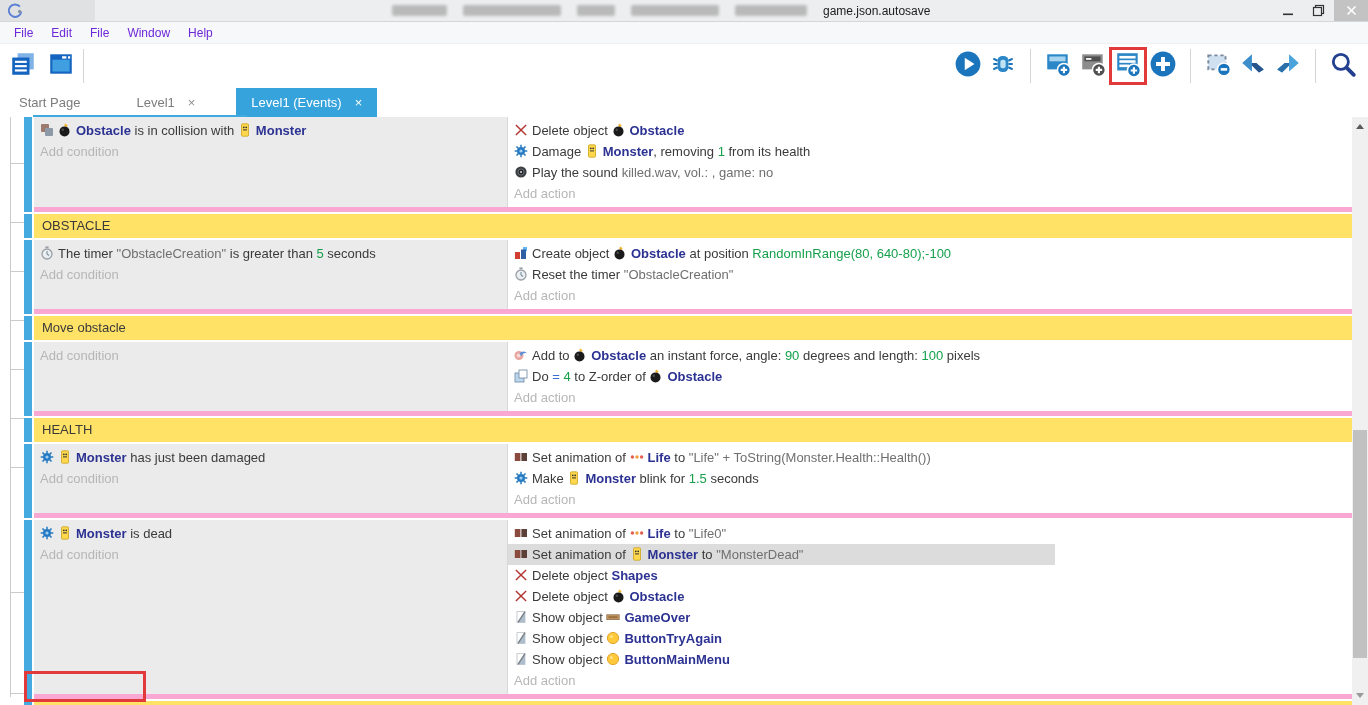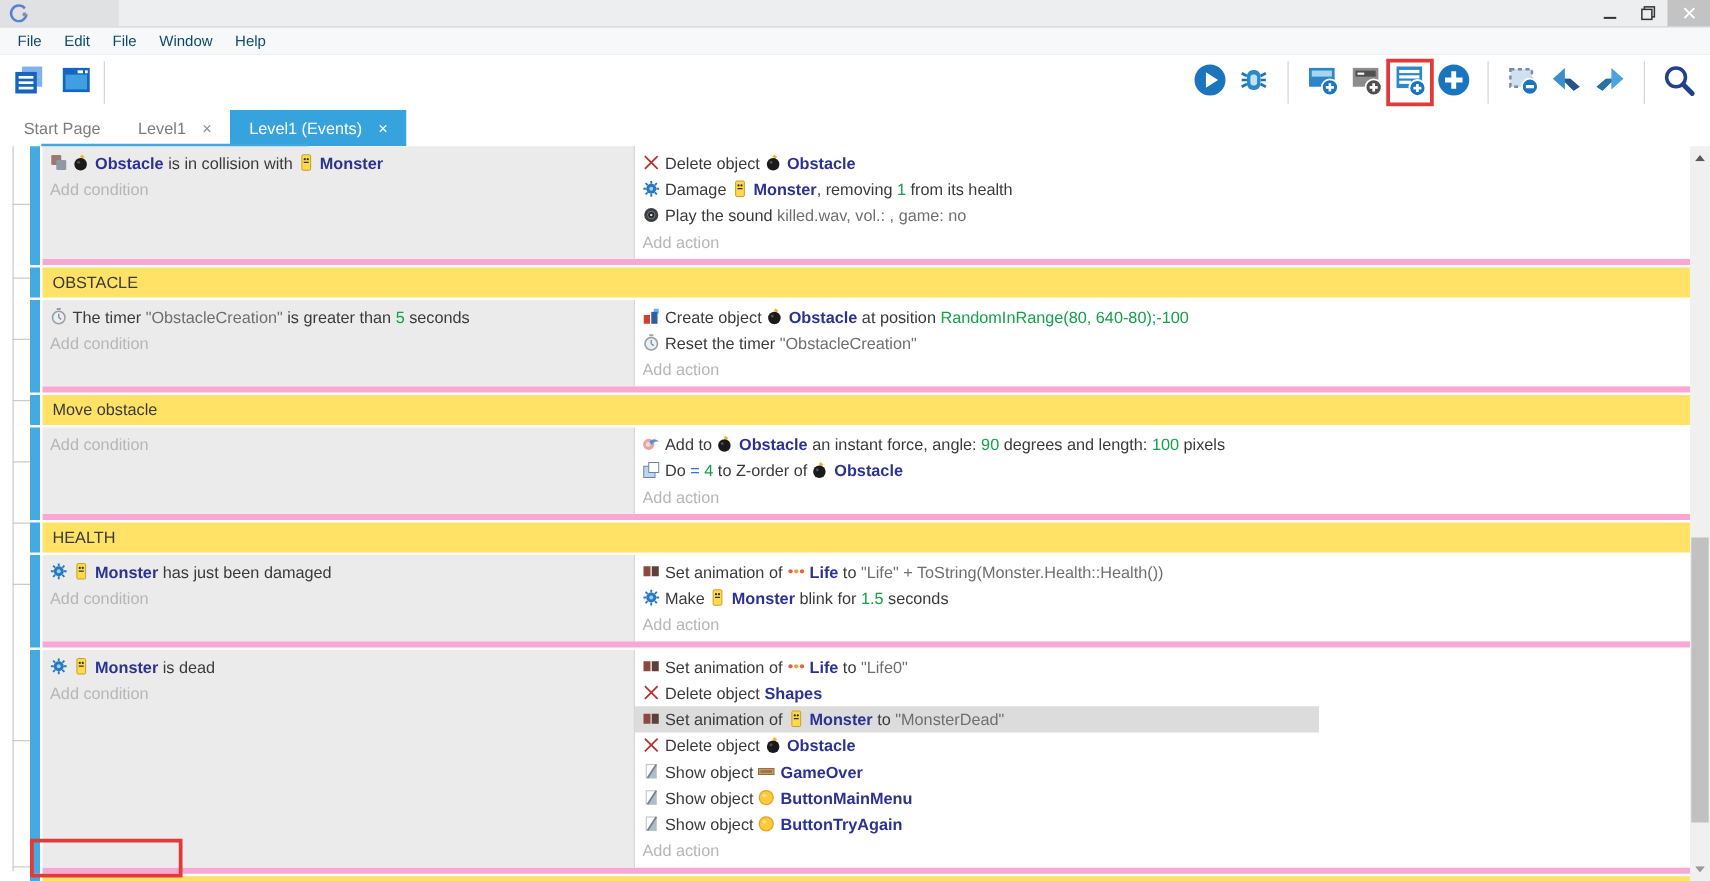--- a/index.html
+++ b/index.html
@@ -14,31 +14,31 @@
   .titlebar .left-block { position:absolute; left:0; top:0; width:95px; height:21px; background:#dfe1e3; }
   .logo { position:relative; margin-left:7px; width:16px; height:16px; }
   .title-center { position:absolute; left:392px; top:0; height:21px; display:flex; align-items:center; gap:16px; }
   .redact { background:#b9b9b9; height:11px; border-radius:2px; filter:blur(1.6px); }
   .window-title { font-size:12px; color:#1b1b1b; }
   .win-controls { position:absolute; right:0; top:0; height:21px; display:flex; }
   .win-btn { width:31px; height:21px; display:flex; align-items:center; justify-content:center; }
   .win-btn.close { width:34px; background:#c3c3c3; }
   
   .menubar { height:22px; background:#f7f8f9; display:flex; align-items:center; padding-left:5px; border-bottom:1px solid #f0f0f0; }
-  .menu-item { padding:0 9px; font-size:12px; color:#0c4a6e; cursor:default; }
+  .menu-item { padding:0 9px; font-size:12px; color:#6d28d9; cursor:default; }
   
   .toolbar { height:44px; display:flex; align-items:center; padding:0 8px; background:#ffffff; }
   .tb-left { display:flex; align-items:center; gap:8px; }
   .tb-right { margin-left:auto; display:flex; align-items:center; gap:5px; padding-right:2px; }
   .tb-icon { width:30px; height:30px; display:flex; align-items:center; justify-content:center; }
   .tb-icon svg { width:28px; height:28px; }
   .tb-icon.highlighted { outline:3px solid #e23a3a; outline-offset:1px; }
   .tb-sep { width:1px; height:34px; background:#d5d5d5; margin:0 7px; }
   
-  .tabbar { height:29px; display:flex; padding-left:4px; background:#ffffff; }
+  .tabbar { height:29px; display:flex; padding-left:4px; background:#ffffff;gap:26px; }
   .tab { display:flex; align-items:center; padding:0 15px; gap:13px; font-size:13px; color:#7c7c7c; cursor:default; }
   .tab .x { font-size:13px; color:#8f8f8f; }
   .tab.active { background:#36a3dc; color:#ffffff;align-items:center; }
   .tab.active .x { color:#ffffff; }
   
   .sheet-wrap { position:relative; height:588px; background:#ffffff; }
   .gutter-line { position:absolute; left:10px; top:0; bottom:8px; width:1px; background:#cbcbcb; }
   .tick { position:absolute; left:10px; width:14px; height:1px; background:#cbcbcb; }
   .sheet { position:absolute; left:24px; right:16px; top:0; }
   .row { display:flex; margin-bottom:2px; }
@@ -72,20 +72,28 @@
 <body>
 
 <div class="titlebar">
   <div class="left-block"></div>
   <span class="logo">
     <svg viewBox="0 0 18 18">
         <path d="M14.5 4.2A7 7 0 1 0 16 9.6" fill="none" stroke="#5b7fd4" stroke-width="2.2"></path>
         <circle cx="14.2" cy="9.6" r="1.9" fill="#8a93a5"></circle>
       </svg>
   </span>
+  <div class="title-center">
+    <span class="redact" style="width:55px"></span>
+    <span class="redact" style="width:98px"></span>
+    <span class="redact" style="width:38px"></span>
+    <span class="redact" style="width:88px"></span>
+    <span class="redact" style="width:72px"></span>
+    <span class="window-title">game.json.autosave</span>
+  </div>
   <div class="win-controls">
     <span class="win-btn">
       <svg width="12" height="12" viewBox="0 0 12 12">
           <rect x="1" y="8.5" width="10" height="1.6" fill="#333"></rect>
         </svg>
     </span>
     <span class="win-btn">
       <svg width="13" height="13" viewBox="0 0 13 13">
           <rect x="3.5" y="1.5" width="8" height="8" fill="none" stroke="#333" stroke-width="1.2"></rect>
           <rect x="1.5" y="3.5" width="8" height="8" fill="#eceef0" stroke="#333" stroke-width="1.2"></rect>
@@ -407,63 +415,63 @@
           </div>
           <div class="acts">
             <div class="line"><span class="icon"><svg viewBox="0 0 14 14">
                   <rect x="0.8" y="3" width="5.6" height="8" fill="#8a4a3d"></rect>
                   <rect x="7.4" y="3" width="5.6" height="8" fill="#5d4037"></rect>
                 </svg></span><span class="txt">Set animation of </span><span class="icon"><svg viewBox="0 0 14 14">
                   <circle cx="2.4" cy="7" r="1.7" fill="#e65f4e"></circle>
                   <circle cx="7" cy="7" r="1.7" fill="#f2a03d"></circle>
                   <circle cx="11.6" cy="7" r="1.7" fill="#e65f4e"></circle>
                 </svg></span><span class="obj">Life</span><span class="txt"> to </span><span class="par">"Life0"</span></div>
-            <div class="line"><span class="icon"><svg viewBox="0 0 14 14">
-                  <path d="M2.4 1.4 7 6 11.6 1.4 12.6 2.4 8 7l4.6 4.6-1 1L7 8l-4.6 4.6-1-1L6 7 1.4 2.4z" fill="#b3342e"></path>
-                </svg></span><span class="txt">Delete object </span><span class="obj">Shapes</span></div>
             <div class="line hl"><span class="icon"><svg viewBox="0 0 14 14">
                   <rect x="0.8" y="3" width="5.6" height="8" fill="#8a4a3d"></rect>
                   <rect x="7.4" y="3" width="5.6" height="8" fill="#5d4037"></rect>
                 </svg></span><span class="txt">Set animation of </span><span class="icon"><svg viewBox="0 0 14 14">
                   <rect x="3.5" y="0.8" width="7" height="12.4" rx="1" fill="#ffd84d" stroke="#caa21d" stroke-width="0.8"></rect>
                   <circle cx="5.8" cy="4.3" r="0.9" fill="#333"></circle>
                   <circle cx="8.2" cy="4.3" r="0.9" fill="#333"></circle>
                   <rect x="5" y="6.4" width="4" height="1" fill="#333"></rect>
                 </svg></span><span class="obj">Monster</span><span class="txt"> to </span><span class="par">"MonsterDead"</span></div>
             <div class="line"><span class="icon"><svg viewBox="0 0 14 14">
                   <path d="M2.4 1.4 7 6 11.6 1.4 12.6 2.4 8 7l4.6 4.6-1 1L7 8l-4.6 4.6-1-1L6 7 1.4 2.4z" fill="#b3342e"></path>
+                </svg></span><span class="txt">Delete object </span><span class="obj">Shapes</span></div>
+            <div class="line"><span class="icon"><svg viewBox="0 0 14 14">
+                  <path d="M2.4 1.4 7 6 11.6 1.4 12.6 2.4 8 7l4.6 4.6-1 1L7 8l-4.6 4.6-1-1L6 7 1.4 2.4z" fill="#b3342e"></path>
                 </svg></span><span class="txt">Delete object </span><span class="icon"><svg viewBox="0 0 14 14">
                   <path d="M7.5 0.5l2.2 2-1.6 1.8-2.1-2z" fill="#f2b632"></path>
                   <circle cx="6.5" cy="8.4" r="5" fill="#1a1a1a"></circle>
                   <circle cx="4.8" cy="6.8" r="1.2" fill="#4d4d4d"></circle>
                 </svg></span><span class="obj">Obstacle</span></div>
             <div class="line"><span class="icon"><svg viewBox="0 0 14 14">
                   <rect x="3" y="1.6" width="8" height="10.8" fill="none" stroke="#c2c7cd" stroke-width="0.9"></rect>
                   <path d="M11 1.6 11 12.4 4 12.4z" fill="#aebdcb"></path>
                   <path d="M11 1.6 4 12.4" stroke="#787f88" stroke-width="1.4"></path>
                 </svg></span><span class="txt">Show object </span><span class="icon"><svg viewBox="0 0 14 14">
                   <rect x="0.8" y="4.8" width="12.4" height="4.8" fill="#c79a63" stroke="#8d6e4e" stroke-width="0.8"></rect>
                   <rect x="2.4" y="6.2" width="9.2" height="2" fill="#9b6f3f"></rect>
                 </svg></span><span class="obj">GameOver</span></div>
             <div class="line"><span class="icon"><svg viewBox="0 0 14 14">
                   <rect x="3" y="1.6" width="8" height="10.8" fill="none" stroke="#c2c7cd" stroke-width="0.9"></rect>
                   <path d="M11 1.6 11 12.4 4 12.4z" fill="#aebdcb"></path>
                   <path d="M11 1.6 4 12.4" stroke="#787f88" stroke-width="1.4"></path>
                 </svg></span><span class="txt">Show object </span><span class="icon"><svg viewBox="0 0 14 14">
                   <circle cx="7" cy="7" r="5.6" fill="#ffc93a" stroke="#e0a52e" stroke-width="1"></circle>
                   <circle cx="5.4" cy="5.4" r="1.5" fill="#ffe38f"></circle>
-                </svg></span><span class="obj">ButtonMainMenu</span></div>
+                </svg></span><span class="obj">ButtonTryAgain</span></div>
             <div class="line"><span class="icon"><svg viewBox="0 0 14 14">
                   <rect x="3" y="1.6" width="8" height="10.8" fill="none" stroke="#c2c7cd" stroke-width="0.9"></rect>
                   <path d="M11 1.6 11 12.4 4 12.4z" fill="#aebdcb"></path>
                   <path d="M11 1.6 4 12.4" stroke="#787f88" stroke-width="1.4"></path>
                 </svg></span><span class="txt">Show object </span><span class="icon"><svg viewBox="0 0 14 14">
                   <circle cx="7" cy="7" r="5.6" fill="#ffc93a" stroke="#e0a52e" stroke-width="1"></circle>
                   <circle cx="5.4" cy="5.4" r="1.5" fill="#ffe38f"></circle>
-                </svg></span><span class="obj">ButtonTryAgain</span></div>
+                </svg></span><span class="obj">ButtonMainMenu</span></div>
             <div class="line ph">Add action</div>
           </div>
         </div>
       </div>
       <div class="row">
         <div class="rail"></div>
         <div class="group-body">GAME OVER</div>
       </div>
     </div>
   <div class="scrollbar">

